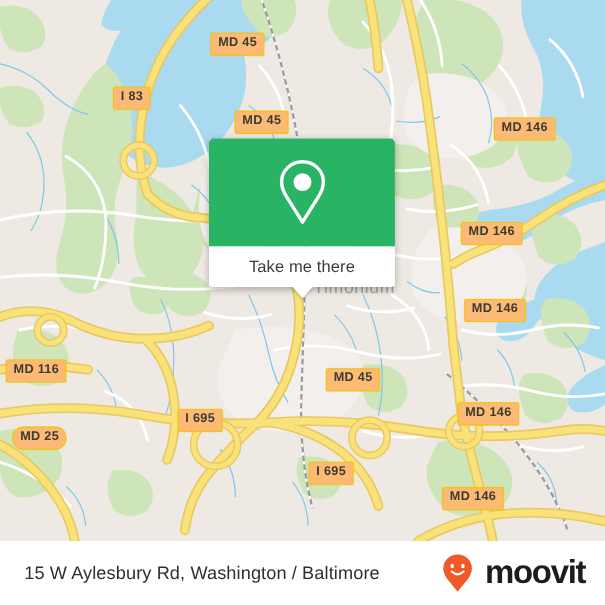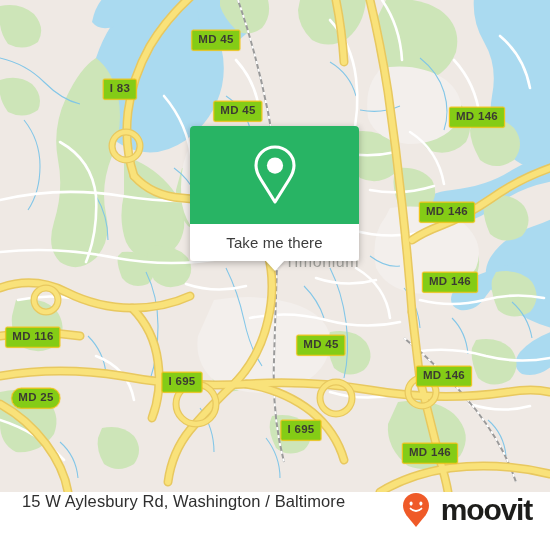--- a/index.html
+++ b/index.html
@@ -15,21 +15,21 @@
   #map{
     position:absolute;left:0;top:0;width:550px;height:492px;
     background:#efe9e4;
     overflow:hidden;
   }
   #map svg{position:absolute;left:0;top:0;display:block;}
 
   
   .shield{
     position:absolute;
-    background:#84cc16;
+    background:#fdba74;
     border:1.6px solid #f0c419;
     border-radius:2px;
     color:#3b3b32;
     font-family:"Liberation Sans", sans-serif;
     font-size:11.5px;
     font-weight:700;
     letter-spacing:.3px;
     line-height:1;
     padding:3px 6px 4px 6px;
     white-space:nowrap;
@@ -106,21 +106,21 @@
   
   #bottom-bar{
     position:absolute;left:0;top:492px;width:550px;height:58px;
     background:#ffffff;
     overflow:hidden;
     z-index:50;
   }
   #bottom-inner{
     position:relative;
     width:100%;height:100%;
-    display:flex;align-items:flex-start;justify-content:space-between;
+    display:flex;align-items:center;justify-content:space-between;
     padding:0 18px 0 22px;
     box-sizing:border-box;
   }
   #addr{
     font-family:"Liberation Sans", sans-serif;
     font-size:16.5px;
     color:#2f2f2f;
     letter-spacing:.1px;
     white-space:nowrap;
   }

